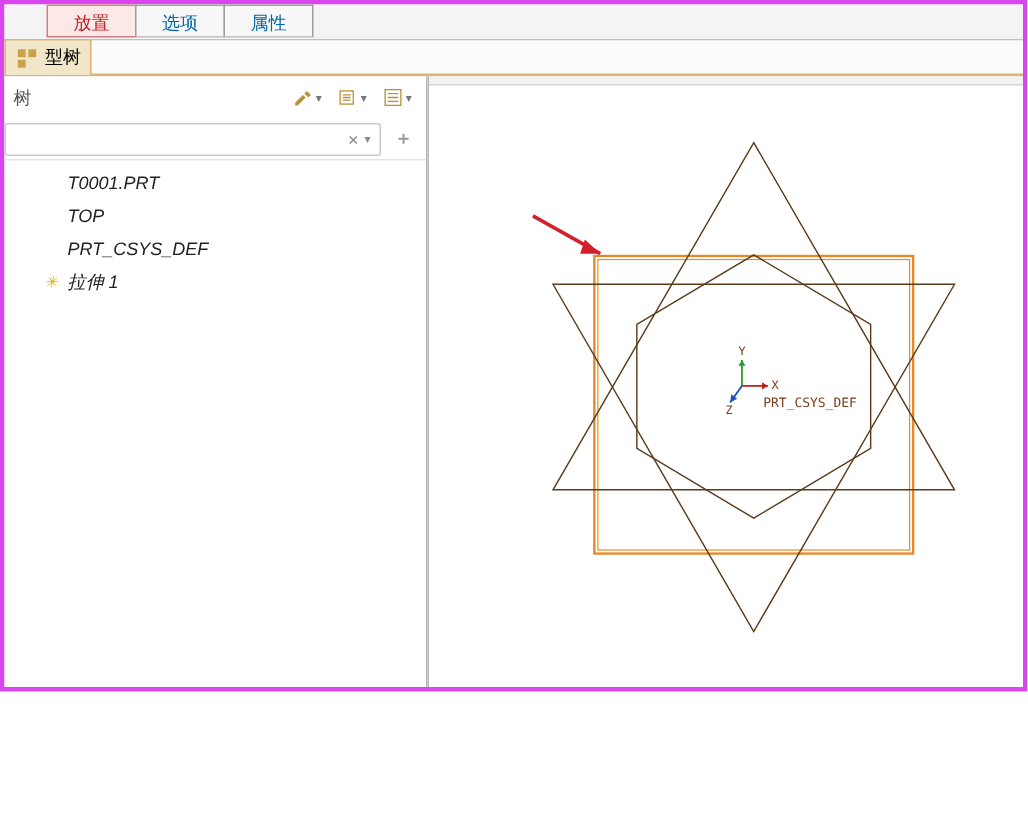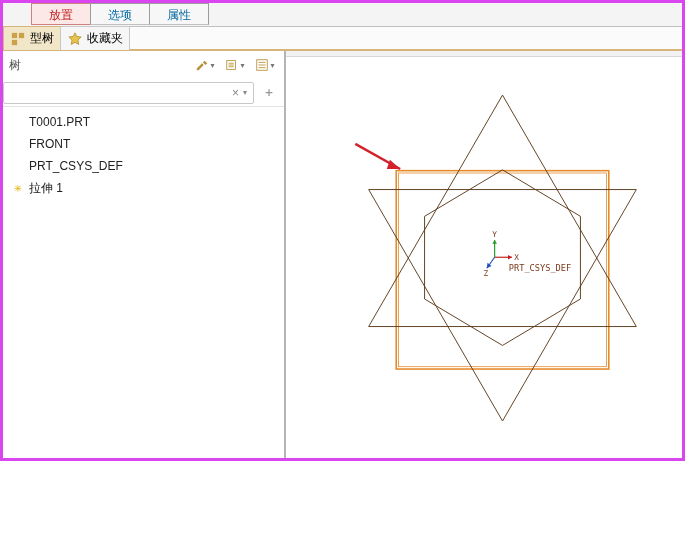--- a/index.html
+++ b/index.html
@@ -62,21 +62,21 @@
   .search-box input {
     flex: 1; border: none; outline: none; font-size: 12px; background: transparent;
   }
   .clear-x { color: #888; cursor: pointer; font-size: 12px; padding: 0 2px; }
   .mini-btn {
     width: 18px; height: 18px; display: inline-flex; align-items: center; justify-content: center;
     color: #888; cursor: pointer; border-radius: 2px;
   }
 
   
-  .tree-list { flex: 1; overflow: auto; padding: 4px 0; }
+  .tree-list { flex: 1; overflow: auto; padding: 4px 16px; font-style: italic; }
   .tree-item {
     height: 22px; display: flex; align-items: center; gap: 4px;
     padding: 0 4px 0 8px; color: #222; white-space: nowrap;
   }
   .tree-item .glyph { width: 14px; text-align: center; color: #a07f2a; font-size: 11px; }
   .tree-item .star { color: #e3b100; font-size: 10px; }
 
   
   .viewport { flex: 1; position: relative; background: #fff; border-left: 1px solid #b5b5b5; }
   .viewport-top { position: absolute; top: 0; left: 0; right: 0; height: 6px; background: #f2f2f2; border-bottom: 1px solid #d8d8d8; }
@@ -99,28 +99,20 @@
   <div class="subtabs">
     <div class="subtab active">
       <span class="ic">
         <svg viewBox="0 0 16 16" width="14" height="14">
             <rect x="1" y="1" width="6" height="6" fill="#c9a24a"></rect>
             <rect x="9" y="1" width="6" height="6" fill="#c9a24a"></rect>
             <rect x="1" y="9" width="6" height="6" fill="#c9a24a"></rect>
           </svg>
       </span>
       <span>型树</span>
-    </div>
-    <div class="subtab">
-      <span class="ic">
-        <svg viewBox="0 0 16 16" width="14" height="14">
-            <path d="M8 1l2 4 5 .7-3.6 3.5.9 5L8 11.8 3.7 14.2l.9-5L1 5.7 6 5z" fill="#e8c24a" stroke="#b8923a"></path>
-          </svg>
-      </span>
-      <span>收藏夹</span>
     </div>
   </div>
 
   <div class="main">
 
     <div class="left-panel">
 
       <div class="tree-header">
         <span class="tree-header-label">树</span>
         <div class="tree-tool-row">
@@ -156,21 +148,21 @@
         <span class="mini-btn" style="font-weight:bold;color:#999;">＋</span>
       </div>
 
       <div class="tree-list">
         <div class="tree-item">
           <span class="glyph"></span>
           <span>T0001.PRT</span>
         </div>
         <div class="tree-item">
           <span class="glyph"></span>
-          <span>FRONT</span>
+          <span>TOP</span>
         </div>
         <div class="tree-item">
           <span class="glyph"></span>
           <span>PRT_CSYS_DEF</span>
         </div>
         <div class="tree-item">
           <span class="glyph star">✳</span>
           <span>拉伸 1</span>
         </div>
       </div>

